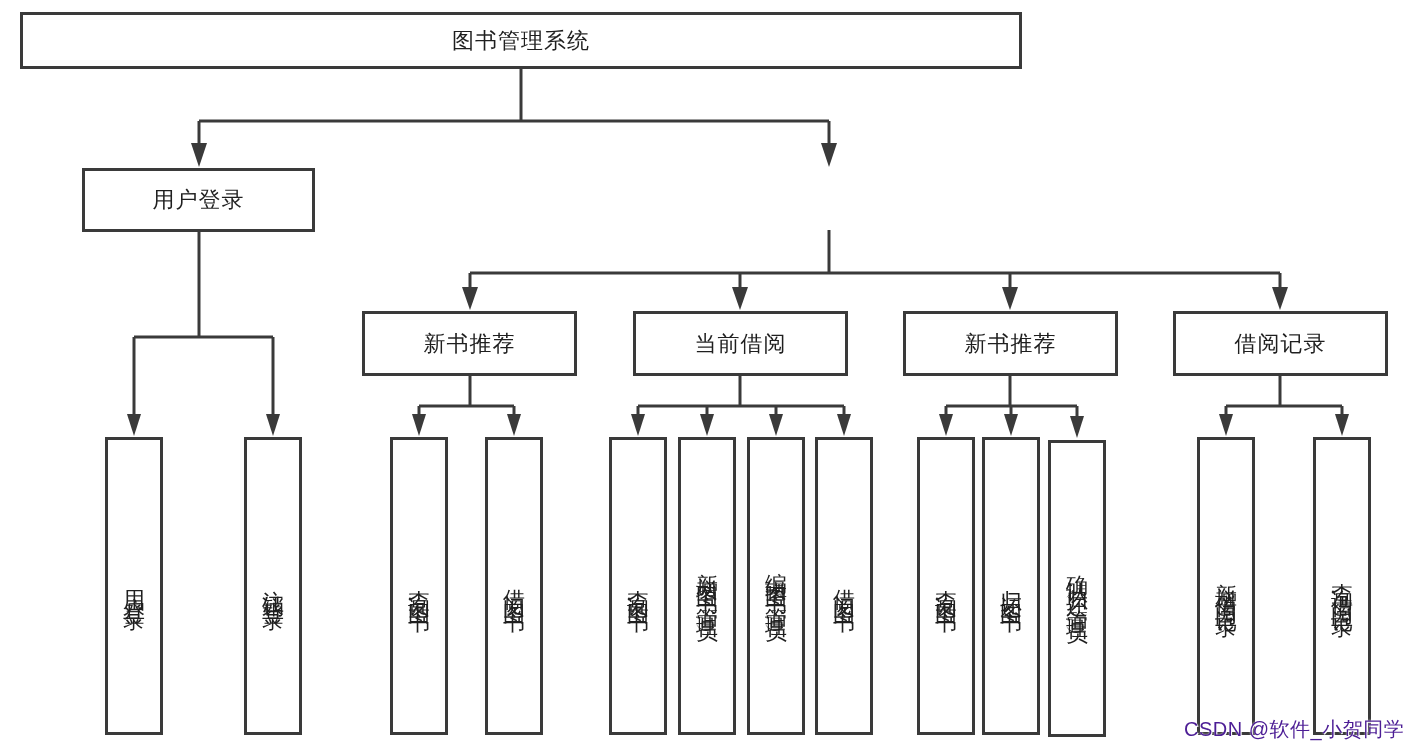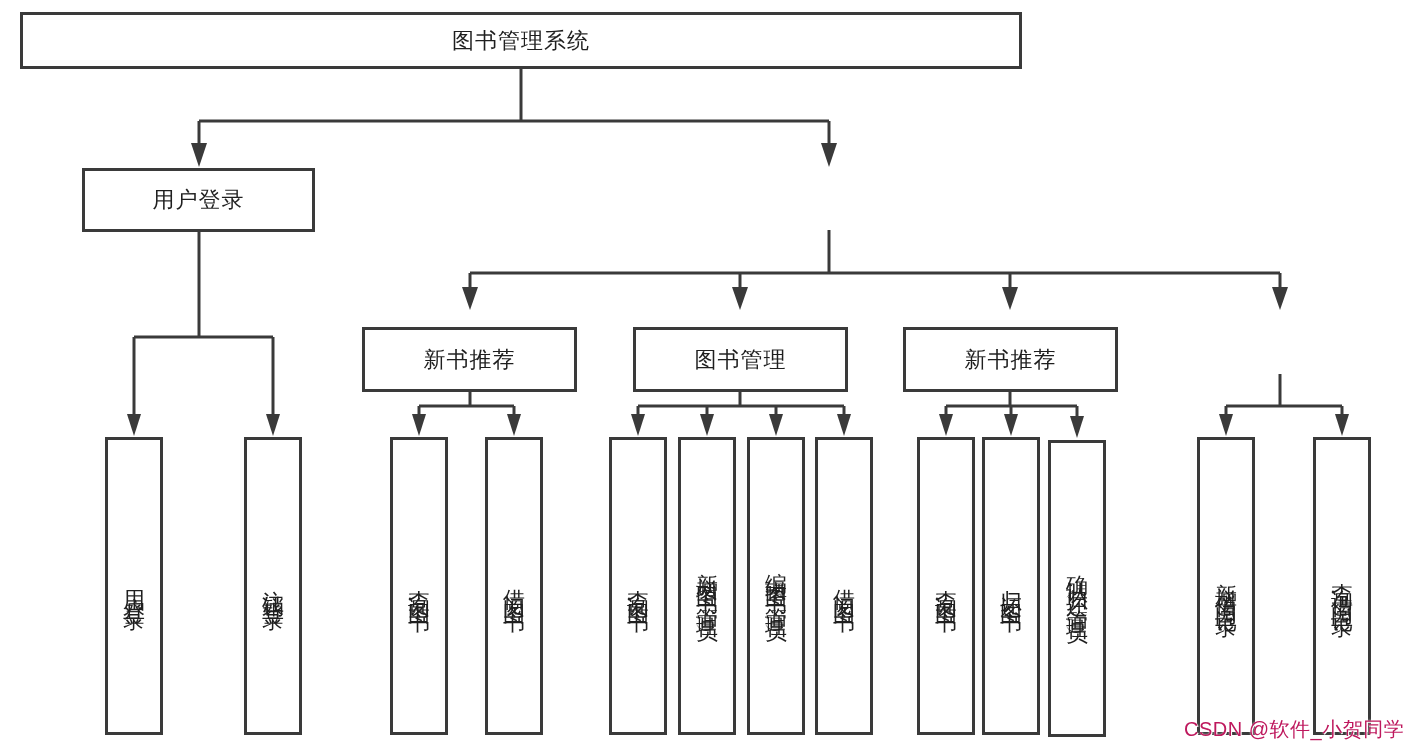--- a/index.html
+++ b/index.html
@@ -25,33 +25,33 @@
     position: absolute;
     border: 3px solid #3a3a3a;
     background: #ffffff;
     display: flex; align-items: center; justify-content: center;
     font-size: 22px; color: #1f1f1f;
     letter-spacing: 1px;
     z-index: 2;
   }
   .node-root   { left: 20px;  top: 12px;  width: 1002px; height: 57px; }
   .node-l2     { top: 168px; width: 233px; height: 64px; }
-  .node-l3     { top: 327px; width: 215px; height: 65px; }
+  .node-l3     { top: 311px; width: 215px; height: 65px; }
   .leaf        { top: 437px; width: 58px; height: 298px; }
   .leaf .vtext {
     writing-mode: vertical-rl;
     font-size: 22px;
     line-height: 1.0;
     letter-spacing: 7px;
     white-space: nowrap;
   }
   .watermark {
     position: absolute; left: 1184px; top: 716px;
     font-size: 20px; letter-spacing: 0.5px;
-    color: #be185d;
+    color: #4c1d95;
     text-shadow: 0 0 2px #ffffff, 1px 1px 0 #ffffff;
     z-index: 5;
     white-space: nowrap;
   }
 </style>
 </head>
 <body>
 
 <div class="canvas">
 
@@ -136,25 +136,28 @@
   </div>
 
   <div class="node node-l2" style="left:82px">
     <span>用户登录</span>
   </div>
 
   <div class="node node-l3" style="left:362px">
     <span>新书推荐</span>
   </div>
   <div class="node node-l3" style="left:633px">
-    <span>图书管理</span>
+    <span>当前借阅</span>
   </div>
   <div class="node node-l3" style="left:903px">
     <span>新书推荐</span>
   </div>
+  <div class="node node-l3" style="left:1173px">
+    <span>借阅记录</span>
+  </div>
 
   <div class="node leaf" style="left:105px">
     <span class="vtext">用户登录</span>
   </div>
   <div class="node leaf" style="left:244px">
     <span class="vtext">注销登录</span>
   </div>
 
   <div class="node leaf" style="left:390px">
     <span class="vtext">查询图书</span>

